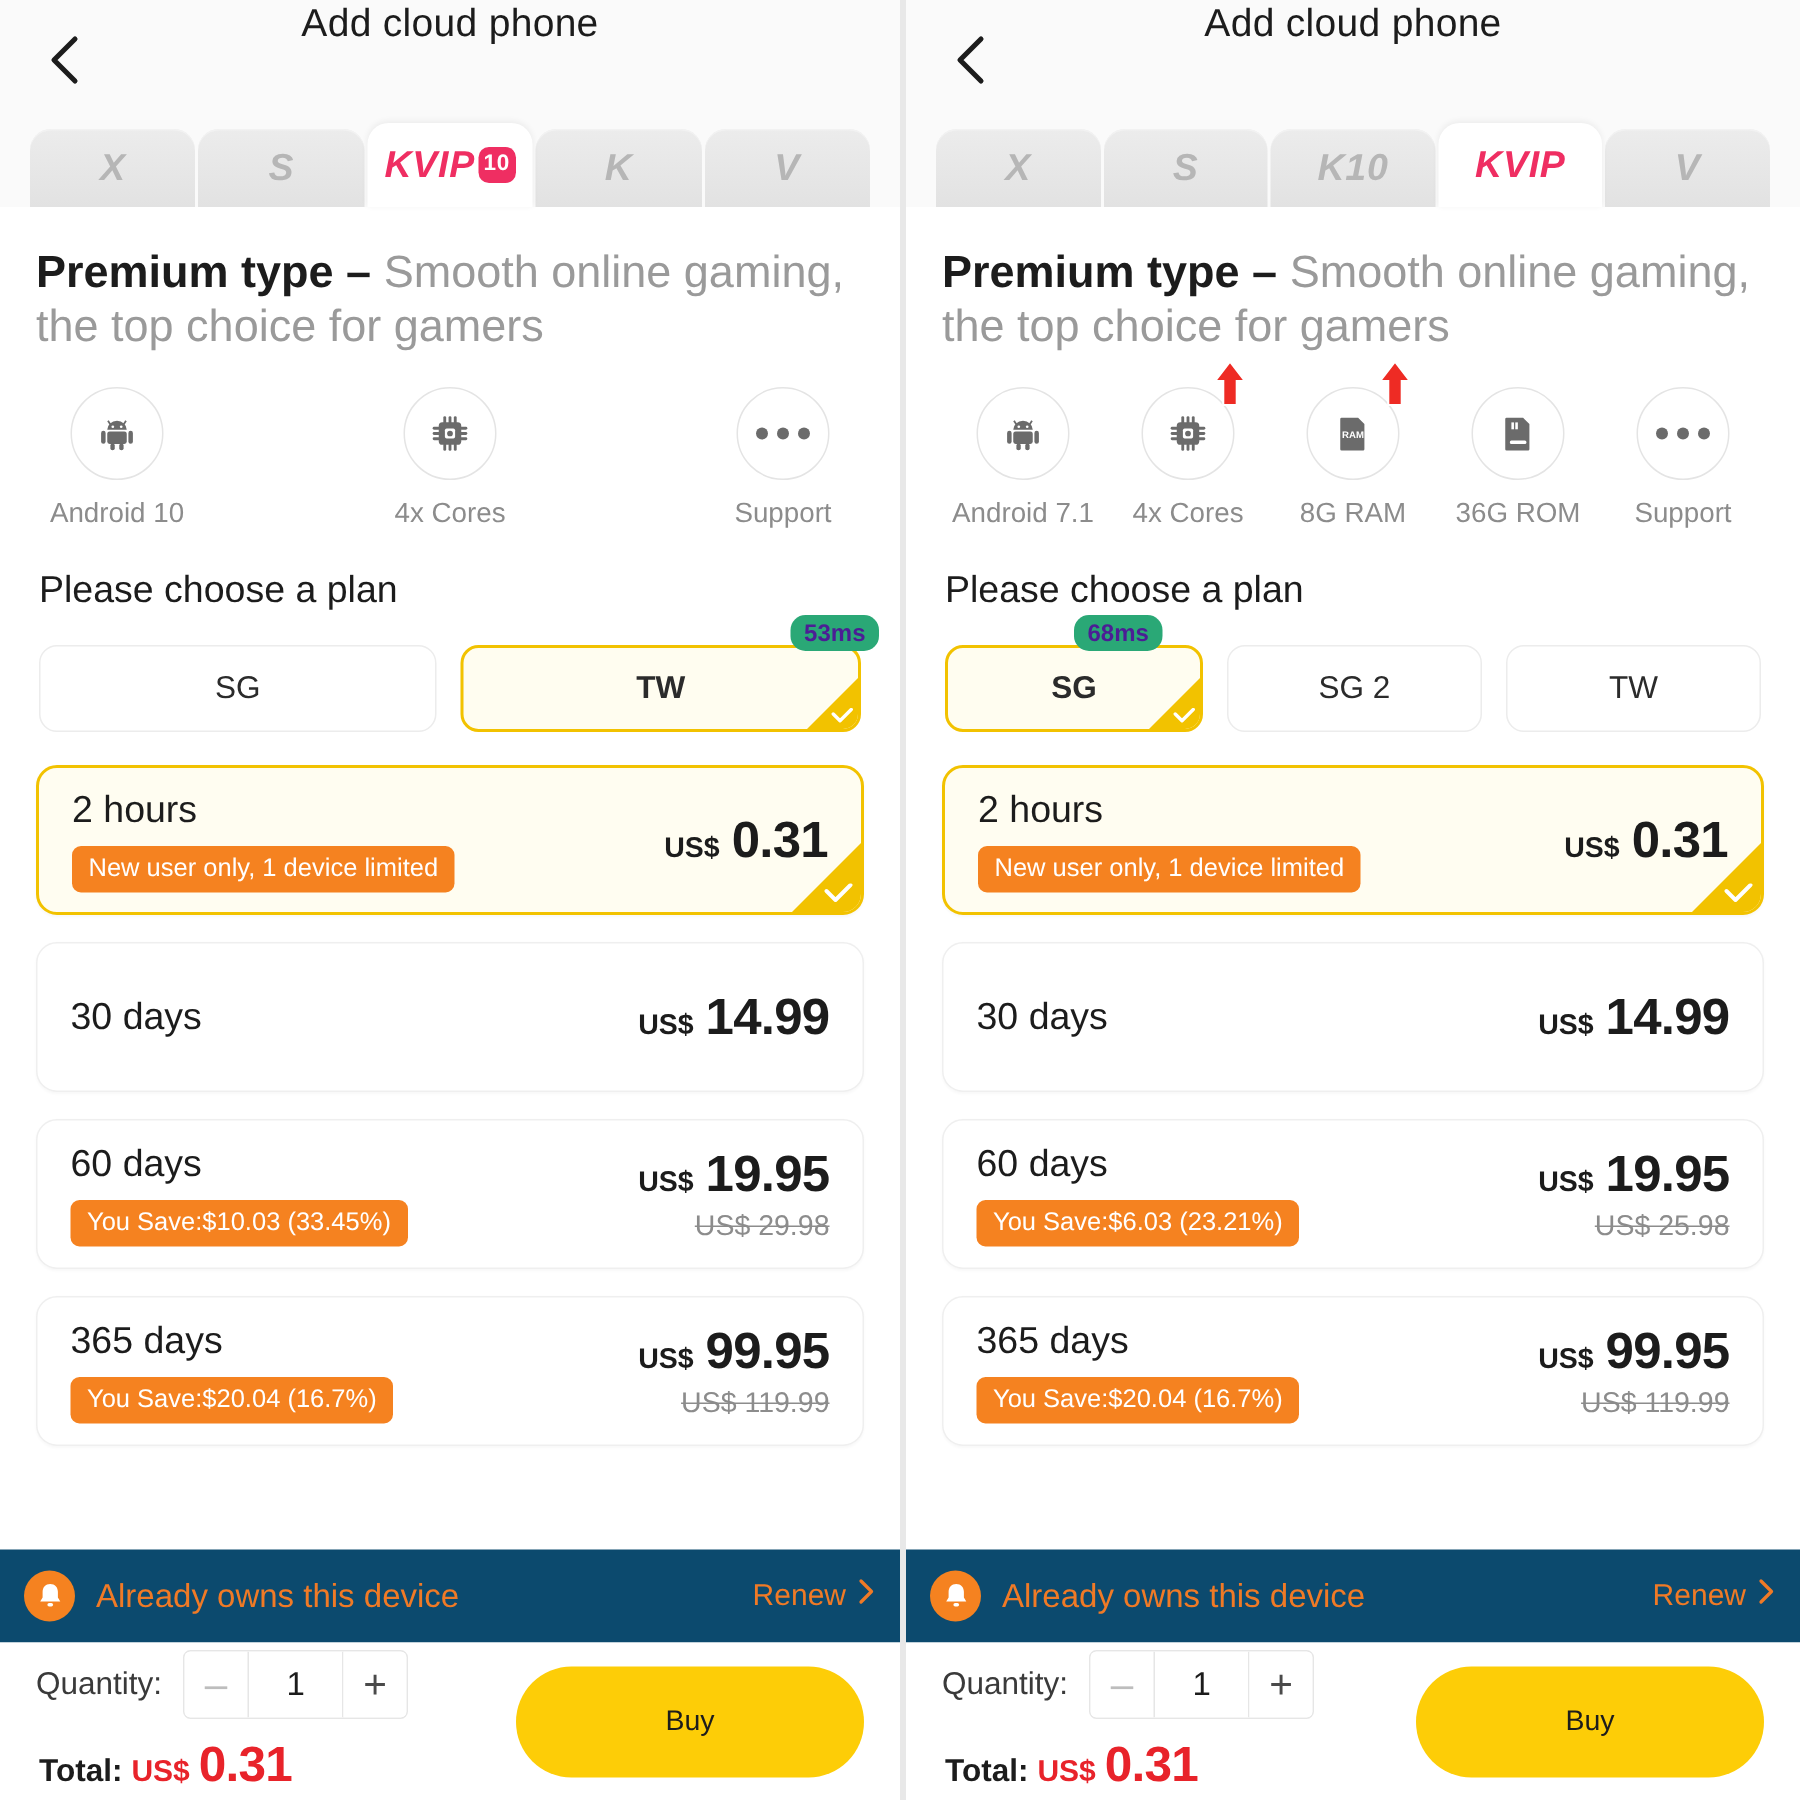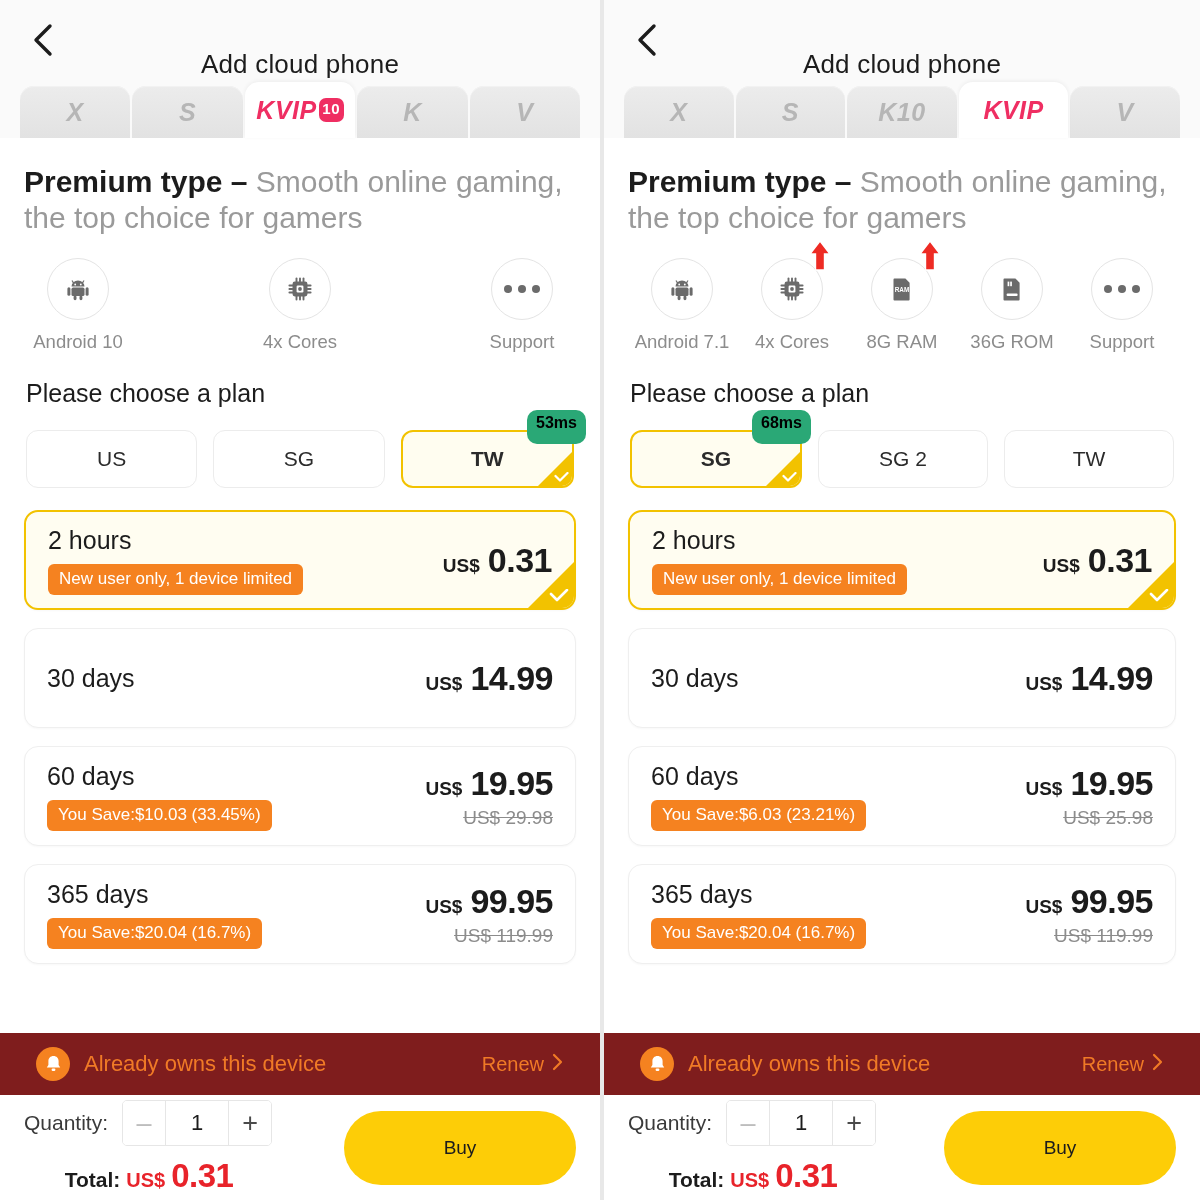--- a/index.html
+++ b/index.html
@@ -16,21 +16,21 @@
     position: relative;
     overflow: hidden;
     display: flex; flex-direction: column;
   }
   .panel.right { border-left: 4px solid #e8e8e8; }
 
   
   .appbar {
     height: 80px; flex: 0 0 80px;
     background: #fafafa;
-    display: flex; align-items: flex-end;
+    display: flex; align-items: flex-start;
     position: relative;
   }
   .back-btn {
     position: absolute; left: 26px; top: 50%; transform: translateY(-50%);
     width: 34px; height: 34px; display: flex; align-items: center; justify-content: center;
     cursor: pointer;
   }
   .back-btn svg { display: block; }
   .appbar-title {
     width: 100%; text-align: center;
@@ -148,27 +148,26 @@
     border-bottom-right-radius: 10px;
   }
   .region .corner::before {
     content: ""; position: absolute; right: 0; bottom: 0;
     border-style: solid; border-width: 0 0 34px 34px;
     border-color: transparent transparent #f2c200 transparent;
   }
   .region .corner svg { position: absolute; right: 3px; bottom: 3px; }
   .ms-badge {
     position: absolute; top: -22px; right: -14px;
-    background: #2aa876; color: #000000;
+    background: #2aa876; color: #4c1d95;
     font-size: 16px; font-weight: bold;
-    padding: 4px 9px 12px 9px;
+    padding: 4px 9px 2px 9px;
     border-radius: 10px;
     white-space: nowrap;
     z-index: 4;
-    margin-left: 36px;
   }
   .ms-badge.left { right: auto; left: 50%; }
 
   
   .plans { padding-top: 22px; }
   .plan {
     height: 100px;
     border: 1.5px solid #efefef; border-radius: 14px;
     background: #fff;
     margin-bottom: 18px;
@@ -208,23 +207,23 @@
     content: ""; position: absolute; right: 0; bottom: 0;
     border-style: solid; border-width: 0 0 46px 46px;
     border-color: transparent transparent #f2c200 transparent;
   }
   .plan .corner svg { position: absolute; right: 5px; bottom: 5px; }
 
   
   .owned-banner {
     position: absolute; left: 0; right: 0; bottom: 105px;
     height: 62px;
-    background: #7f1d1d;
+    background: #0c4a6e;
     display: flex; align-items: center;
-    padding: 0 36px;
+    padding: 0 16px;
     z-index: 9;
   }
   .bell-circle {
     width: 34px; height: 34px; border-radius: 50%;
     background: #f58220;
     display: flex; align-items: center; justify-content: center;
     flex: 0 0 34px;
   }
   .owned-text { margin-left: 14px; font-size: 22px; color: #f07a26; }
   .renew {
@@ -234,21 +233,21 @@
 
   
   .bottombar {
     position: absolute; left: 0; right: 0; bottom: 0;
     height: 105px;
     background: #fff;
     display: flex; align-items: center;
     padding: 0 24px;
     z-index: 10;
   }
-  .qty-block { display: flex; flex-direction: column; gap: 11px; align-items: center; }
+  .qty-block { display: flex; flex-direction: column; gap: 11px; }
   .qty-row { display: flex; align-items: center; gap: 14px; }
   .qty-label { font-size: 21px; color: #3a3a3a; }
   .stepper { display: flex; border: 1.5px solid #e6e6e6; border-radius: 5px; overflow: hidden; }
   .stepper button {
     width: 42px; height: 44px;
     background: #fff; border: none;
     font-size: 27px; color: #4a4a4a;
     display: flex; align-items: center; justify-content: center;
     cursor: pointer; font-family: inherit; line-height: 1;
   }
@@ -357,23 +356,20 @@
                 <i></i>
                 <i></i>
               </div>
             </div>
             <div class="spec-label">Support</div>
           </div>
         </div>
         <div class="choose-title">Please choose a plan</div>
         <div class="regions">
           <div class="region">
-            <span>US</span>
-          </div>
-          <div class="region">
             <span>SG</span>
           </div>
           <div class="region selected">
             <span>TW</span>
             <div class="ms-badge">53ms</div>
             <div class="corner">
               <svg width="15" height="11" viewBox="0 0 20 14">
                 <path d="M2 5 L8 11 L18 1" fill="none" stroke="#fff" stroke-width="3" stroke-linecap="round" stroke-linejoin="round"></path>
               </svg>
             </div>

